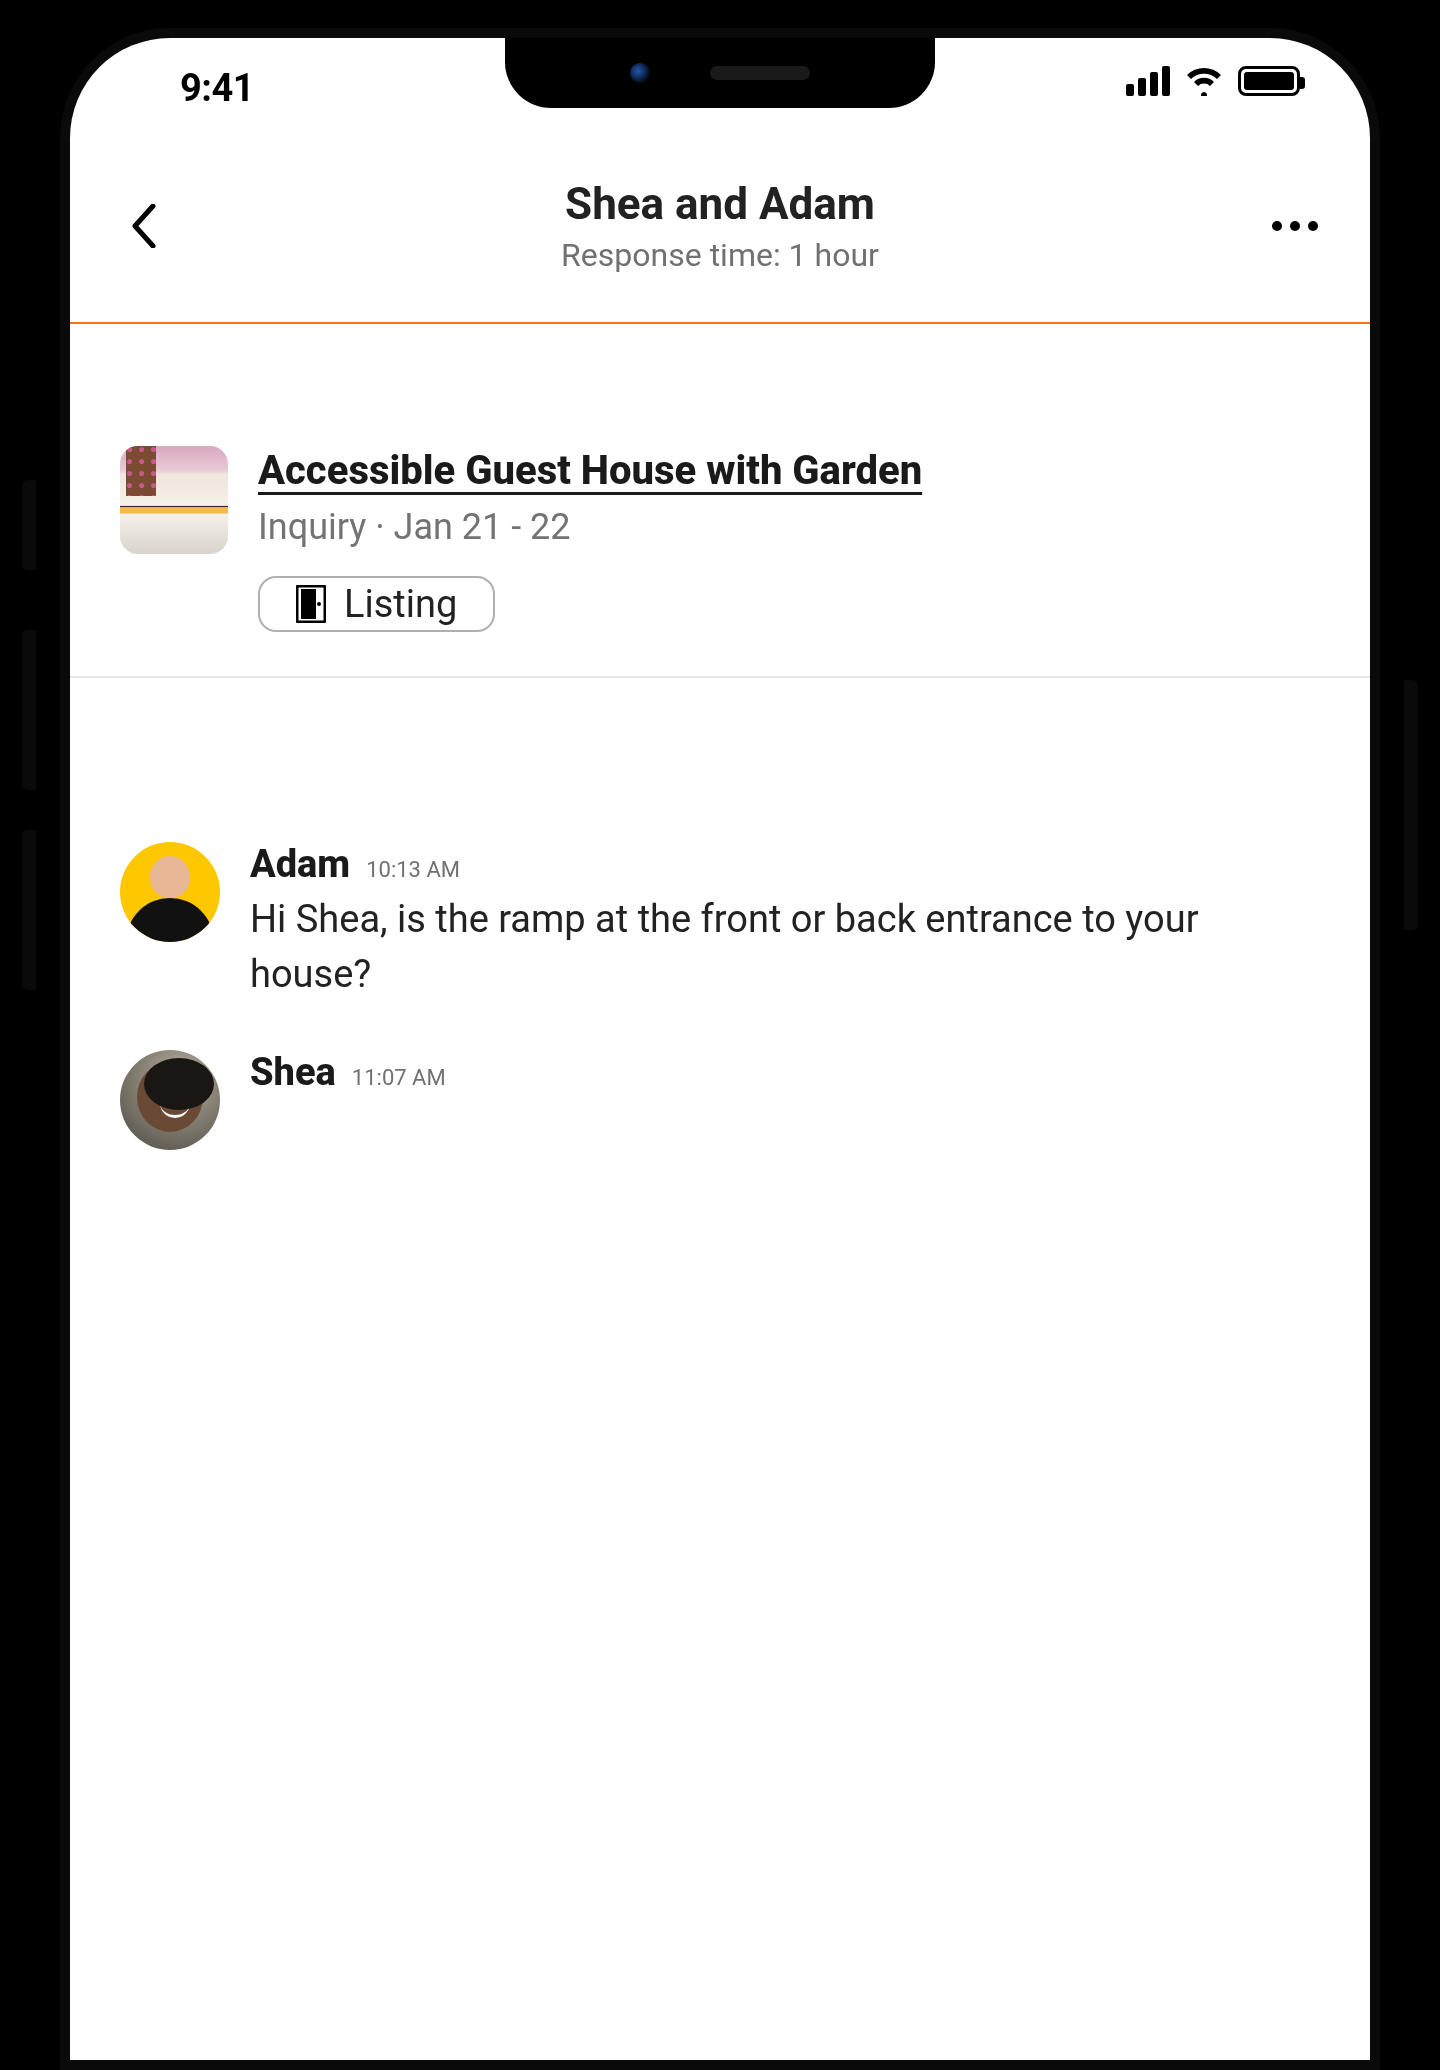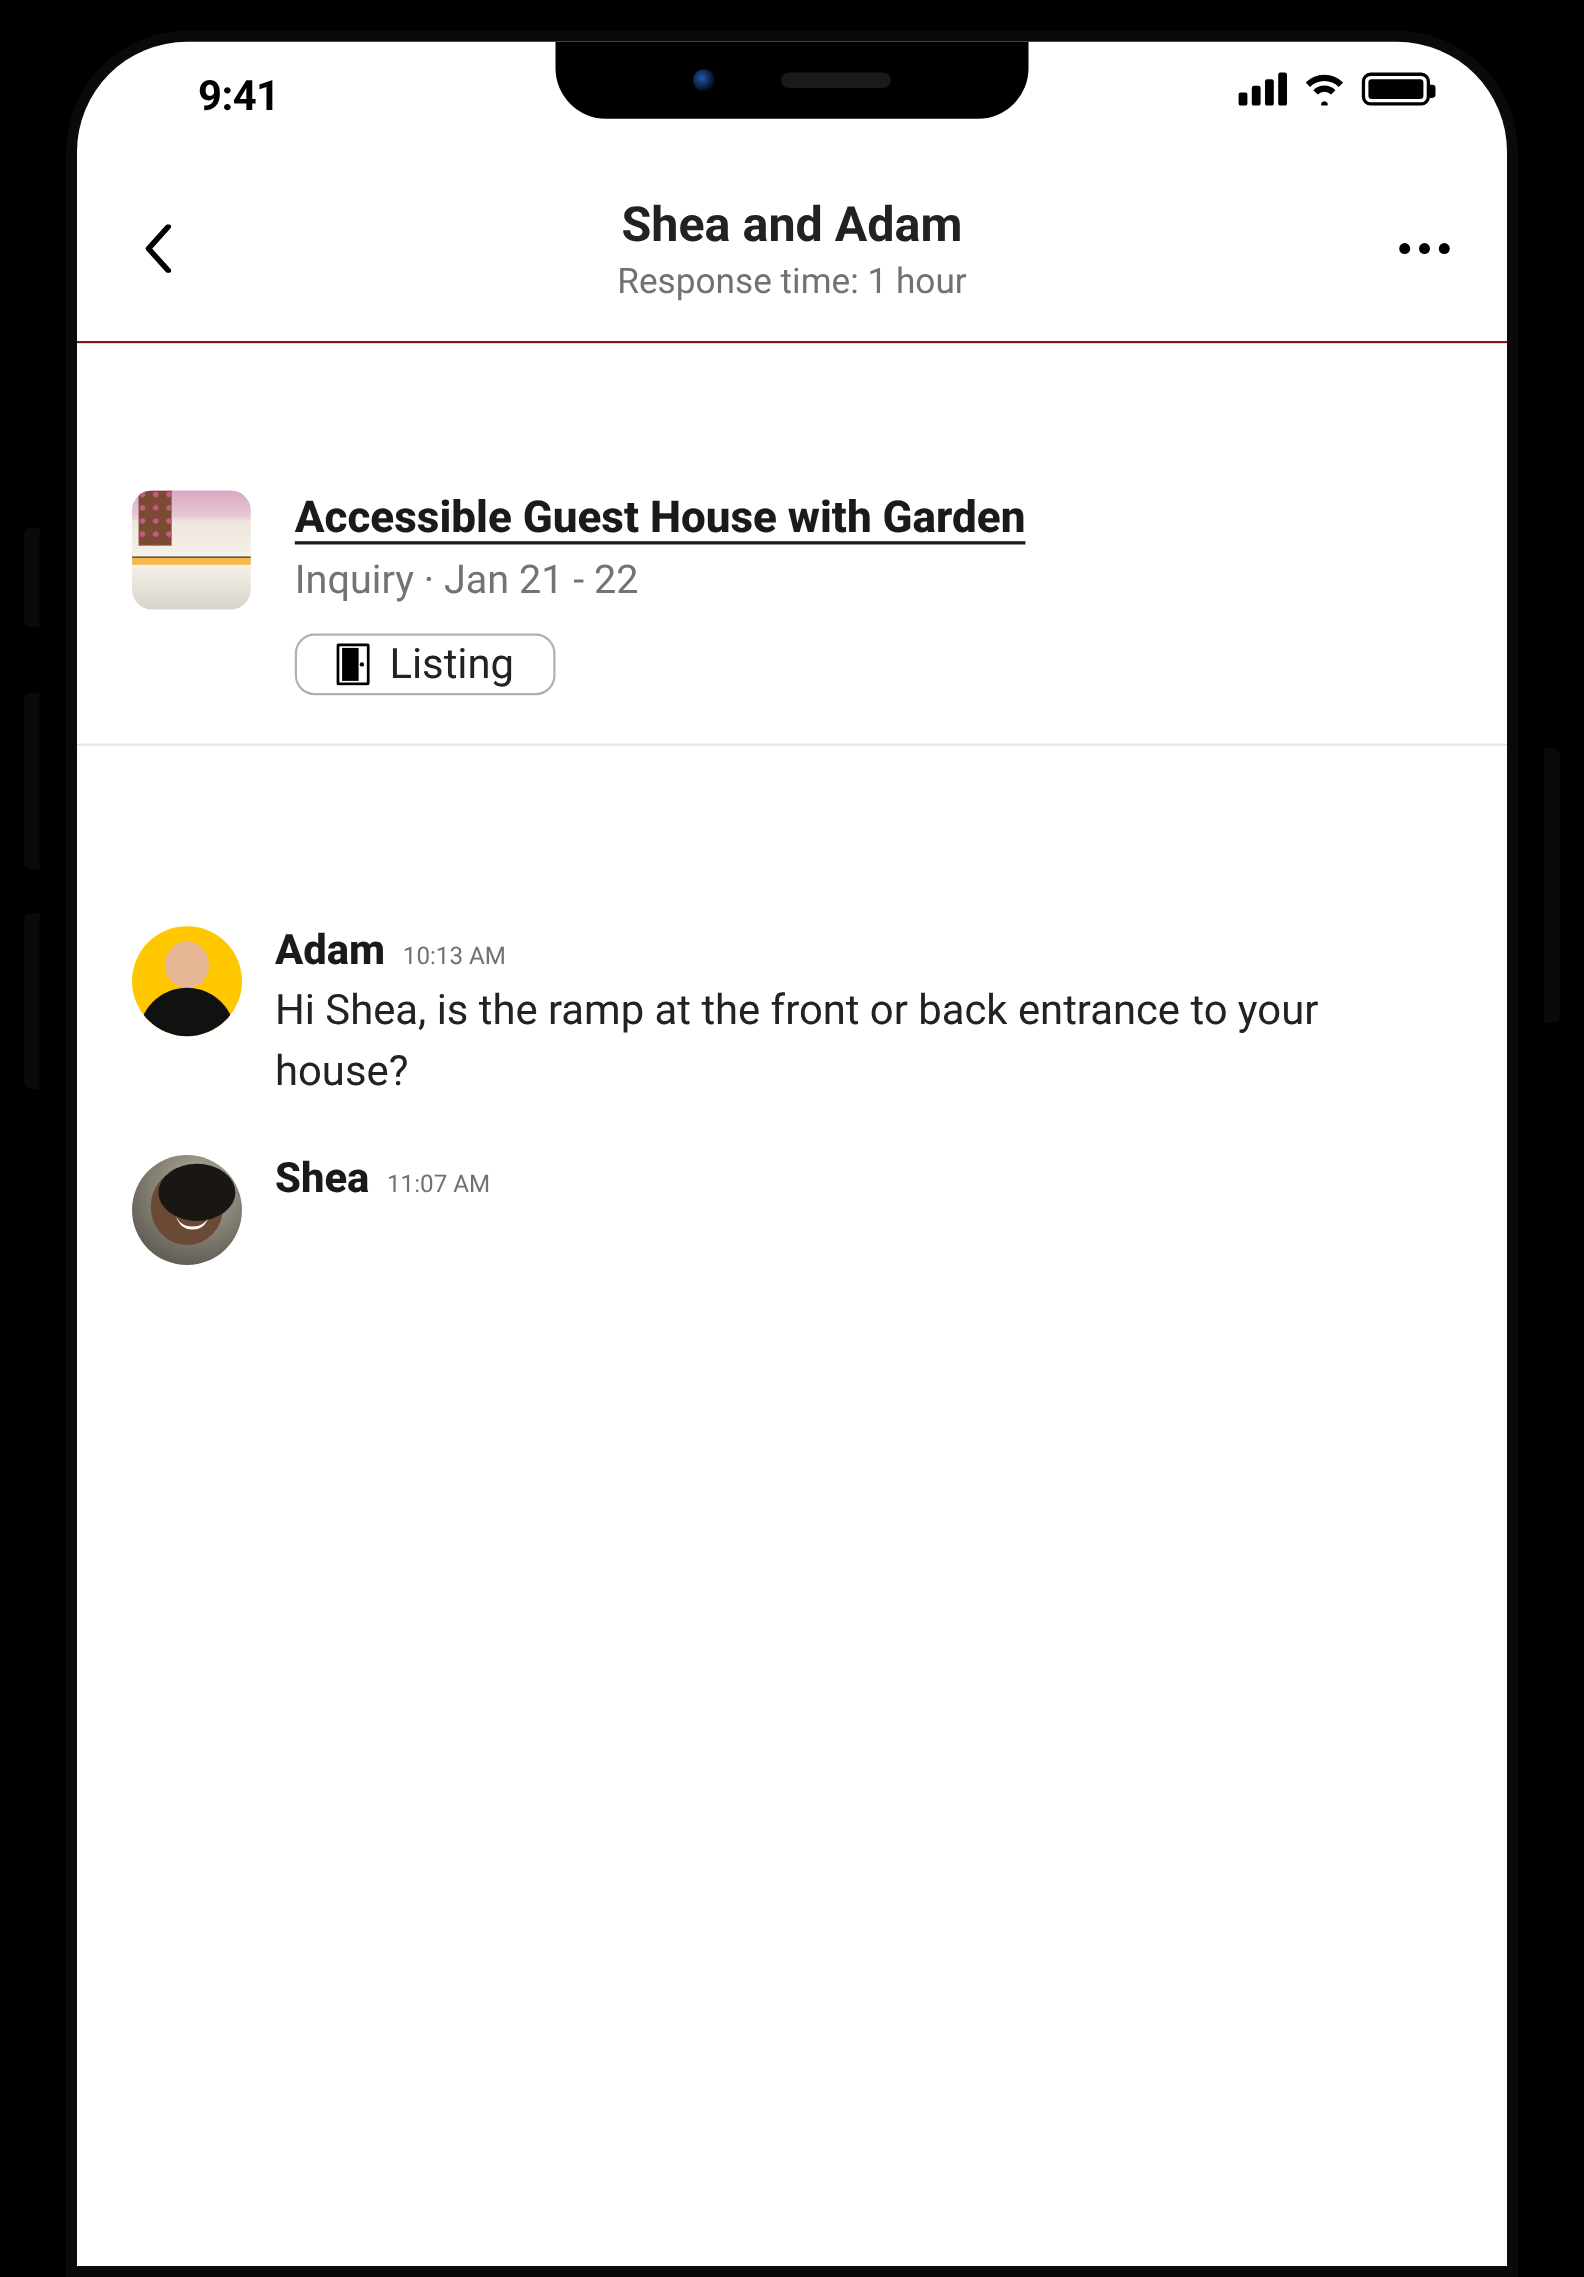--- a/index.html
+++ b/index.html
@@ -90,40 +90,40 @@
     .signal-bars span:nth-child(4){height:30px}
     .wifi-icon svg { width:40px; height:30px; display:block; }
     .battery { width:62px; height:30px; border:3px solid #000; border-radius:8px; position:relative; padding:3px; }
     .battery::after{ content:""; position:absolute; right:-8px; top:8px; width:5px; height:12px; background:#000; border-radius:0 3px 3px 0;}
     .battery .fill{ width:100%; height:100%; background:#000; border-radius:3px;}
     
     .app-header {
       position:absolute;
       top:140px;
       left:0; right:0;
-      padding: 0 40px 36px 40px;
-      border-bottom: 2px solid #7f1d1d;
+      padding: 0 40px 48px 40px;
+      border-bottom: 2px solid #f97316;
     }
     .hdr-row { display:flex; align-items:center; justify-content:space-between; }
     .back-btn { width:70px; height:70px; display:flex; align-items:center; justify-content:center; }
     .back-btn svg{width:28px;height:44px}
     .more-btn { display:flex; gap:8px; width:70px; justify-content:center;}
     .more-btn span{width:10px;height:10px;border-radius:50%;background:#000;}
     .hdr-center{ text-align:center; flex:1; }
     .hdr-title{ font-size:44px; font-weight:700; color:#222; }
     .hdr-sub{ font-size:32px; color:#717171; margin-top:6px; }
     
     .listing{
       position:absolute;
       top:380px;
       left:0; right:0;
       padding: 28px 50px 44px 50px;
       border-bottom: 2px solid #e6e6e6;
       display:flex;
-      gap:40px;
+      gap:30px;
     }
     .listing-thumb{
       width:108px; height:108px; border-radius:18px; flex-shrink:0;
       background: linear-gradient(180deg, #d9a8c2 0%, #e8c9d6 22%, #efe6dd 26%, #f5f0e8 55%, #2b2b2b 56%, #f5b94a 57%, #f5b94a 62%, #f5f0e8 63%, #d8d4cc 100%);
       position:relative;
       overflow:hidden;
     }
     .listing-thumb::before{
       content:""; position:absolute; left:6px; top:0; width:30px; height:50px;
       background: radial-gradient(circle at 30% 30%, #c75a8a 2px, transparent 3px) 0 0/12px 12px,

